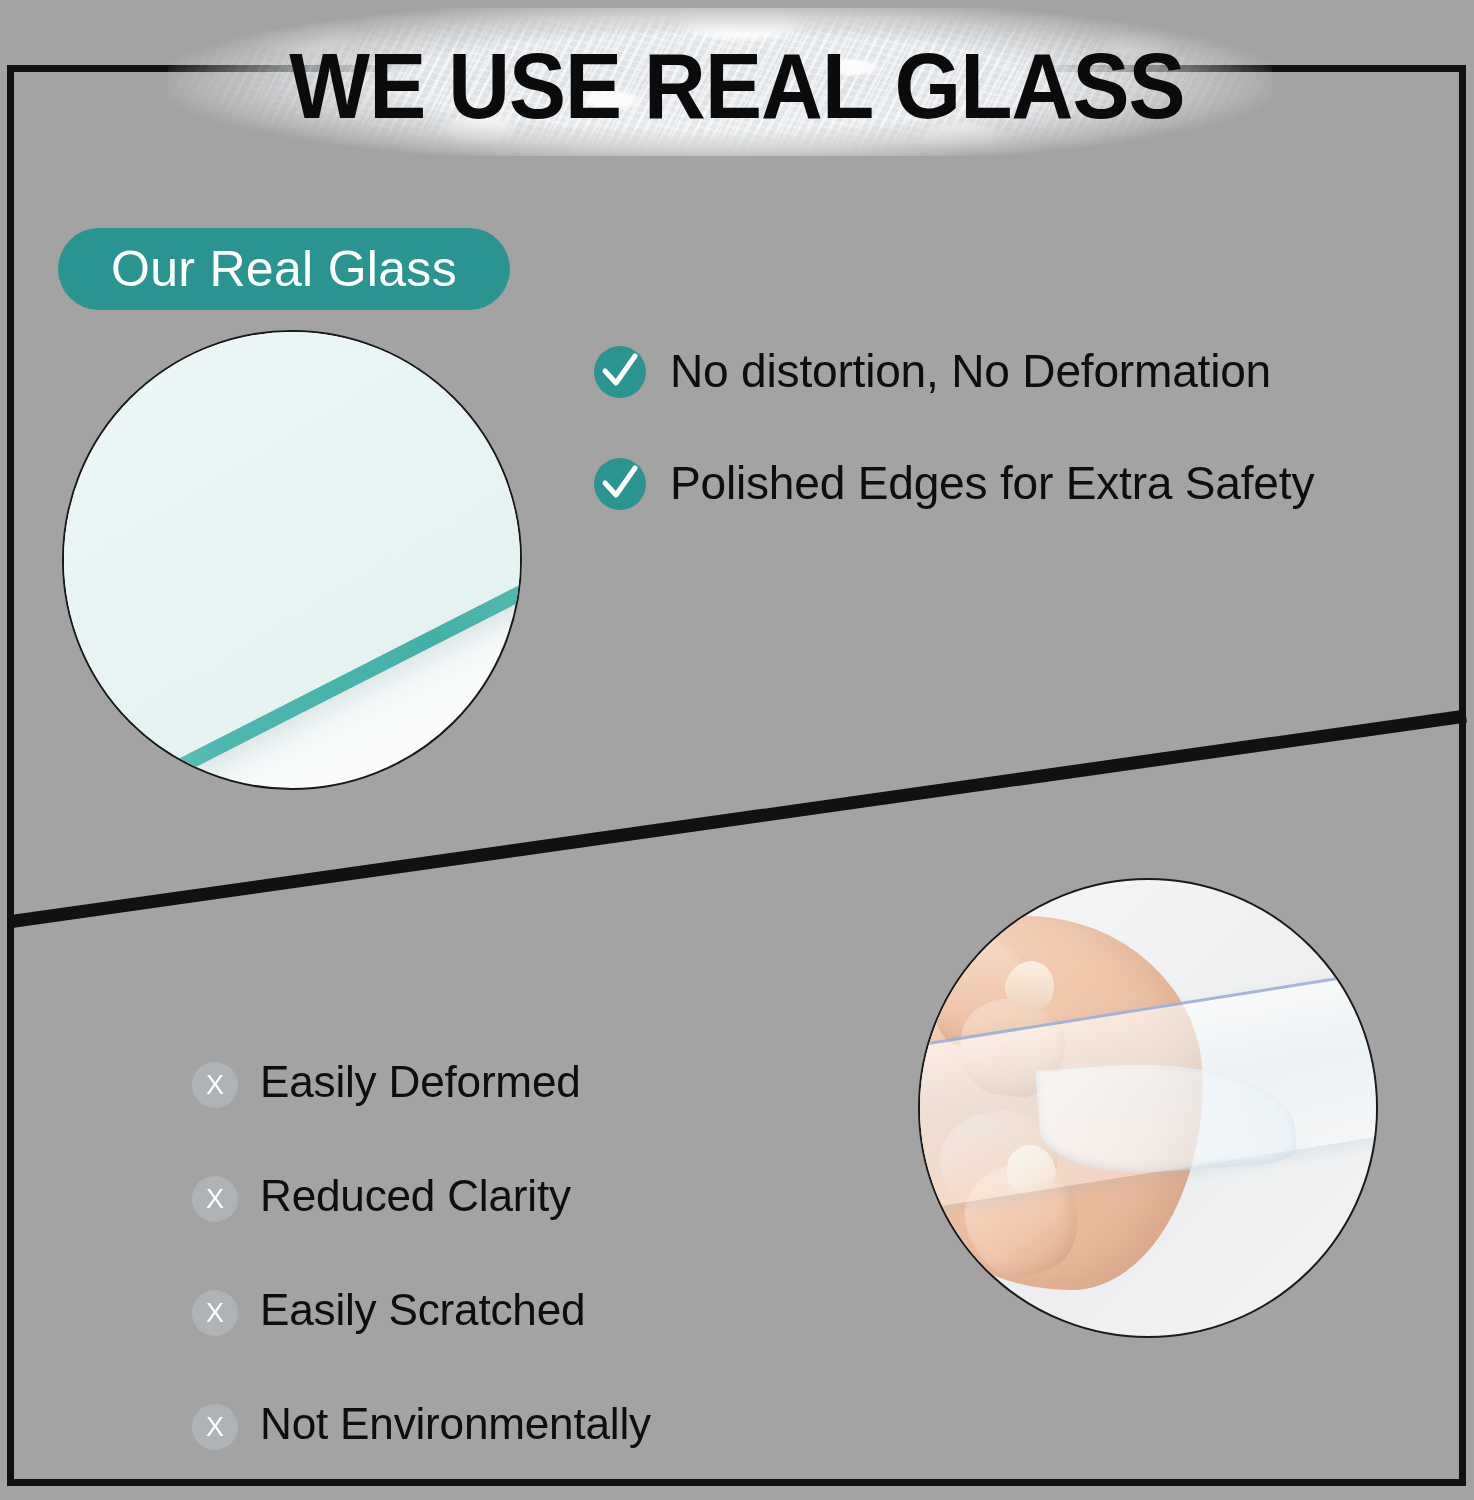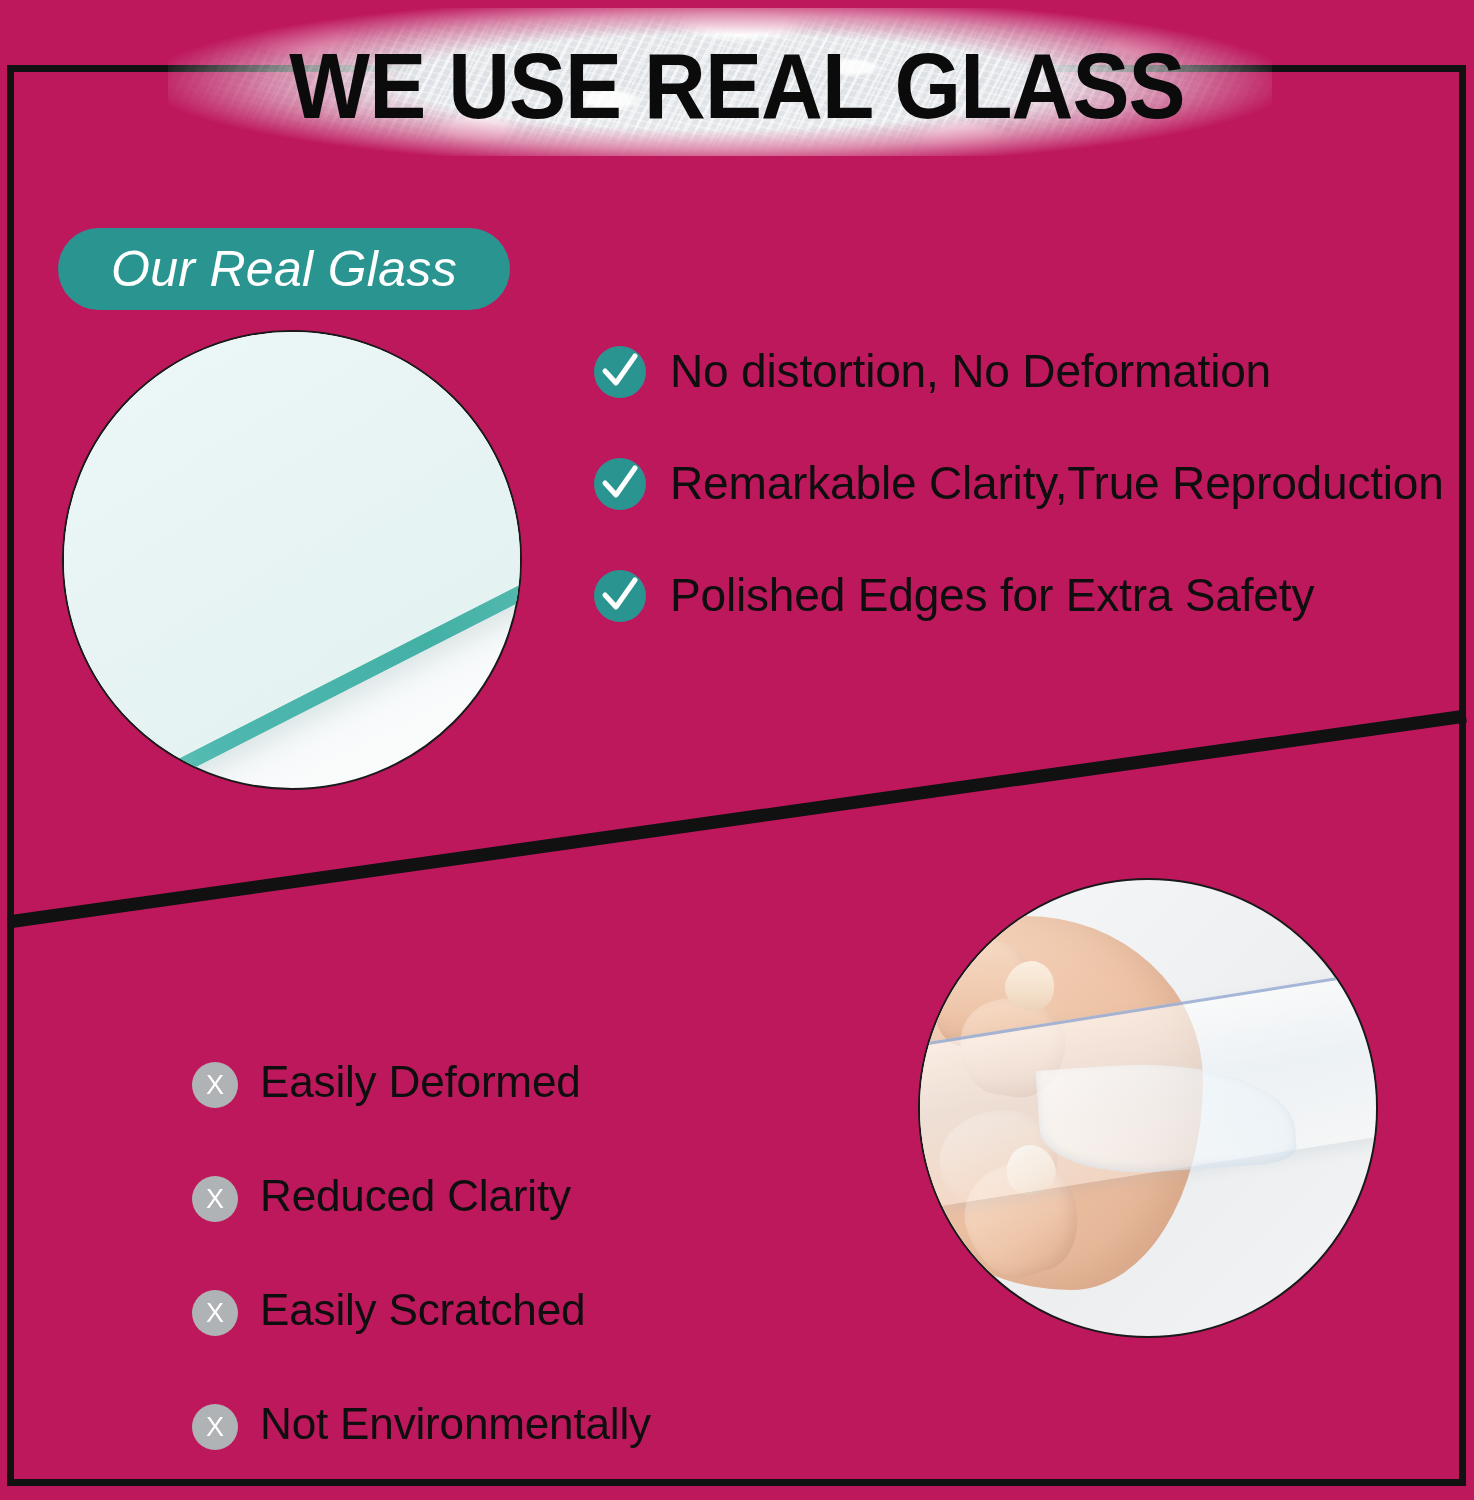--- a/index.html
+++ b/index.html
@@ -9,21 +9,21 @@
     height: 1500px;
     background: #ffffff;
     font-family: "Liberation Sans", sans-serif;
     overflow: hidden;
   }
 
   .canvas {
     position: relative;
     width: 1474px;
     height: 1500px;
-    background: #be185d;
+    background: #a3a3a3;
   }
 
   
   .frame {
     position: absolute;
     left: 7px;
     top: 65px;
     width: 1459px;
     height: 1421px;
     border: 7px solid #111111;
@@ -98,21 +98,20 @@
     position: absolute;
     display: flex;
     align-items: center;
     justify-content: center;
     border-radius: 999px;
     color: #ffffff;
     font-size: 50px;
     font-weight: 400;
     letter-spacing: 0.3px;
     white-space: nowrap;
-    font-style: italic;
   }
 
   .badge-ours {
     left: 58px;
     top: 228px;
     width: 452px;
     height: 82px;
     background: #2a9490;
   }
 
@@ -325,28 +324,20 @@
 
     <div class="row">
       <span class="icon-check">
         <svg width="38" height="40" viewBox="0 0 38 40" fill="none">
           <path d="M4 19 L15 31 L34 4" stroke="#ffffff" stroke-width="5" stroke-linecap="round" stroke-linejoin="round"></path>
         </svg>
       </span>
       <span class="row-label">No distortion, No Deformation</span>
     </div>
 
-    <div class="row">
-      <span class="icon-check">
-        <svg width="38" height="40" viewBox="0 0 38 40" fill="none">
-          <path d="M4 19 L15 31 L34 4" stroke="#ffffff" stroke-width="5" stroke-linecap="round" stroke-linejoin="round"></path>
-        </svg>
-      </span>
-      <span class="row-label">Remarkable Clarity,True Reproduction</span>
-    </div>
 
 
     <div class="row">
       <span class="icon-check">
         <svg width="38" height="40" viewBox="0 0 38 40" fill="none">
           <path d="M4 19 L15 31 L34 4" stroke="#ffffff" stroke-width="5" stroke-linecap="round" stroke-linejoin="round"></path>
         </svg>
       </span>
       <span class="row-label">Polished Edges for Extra Safety</span>
     </div>

